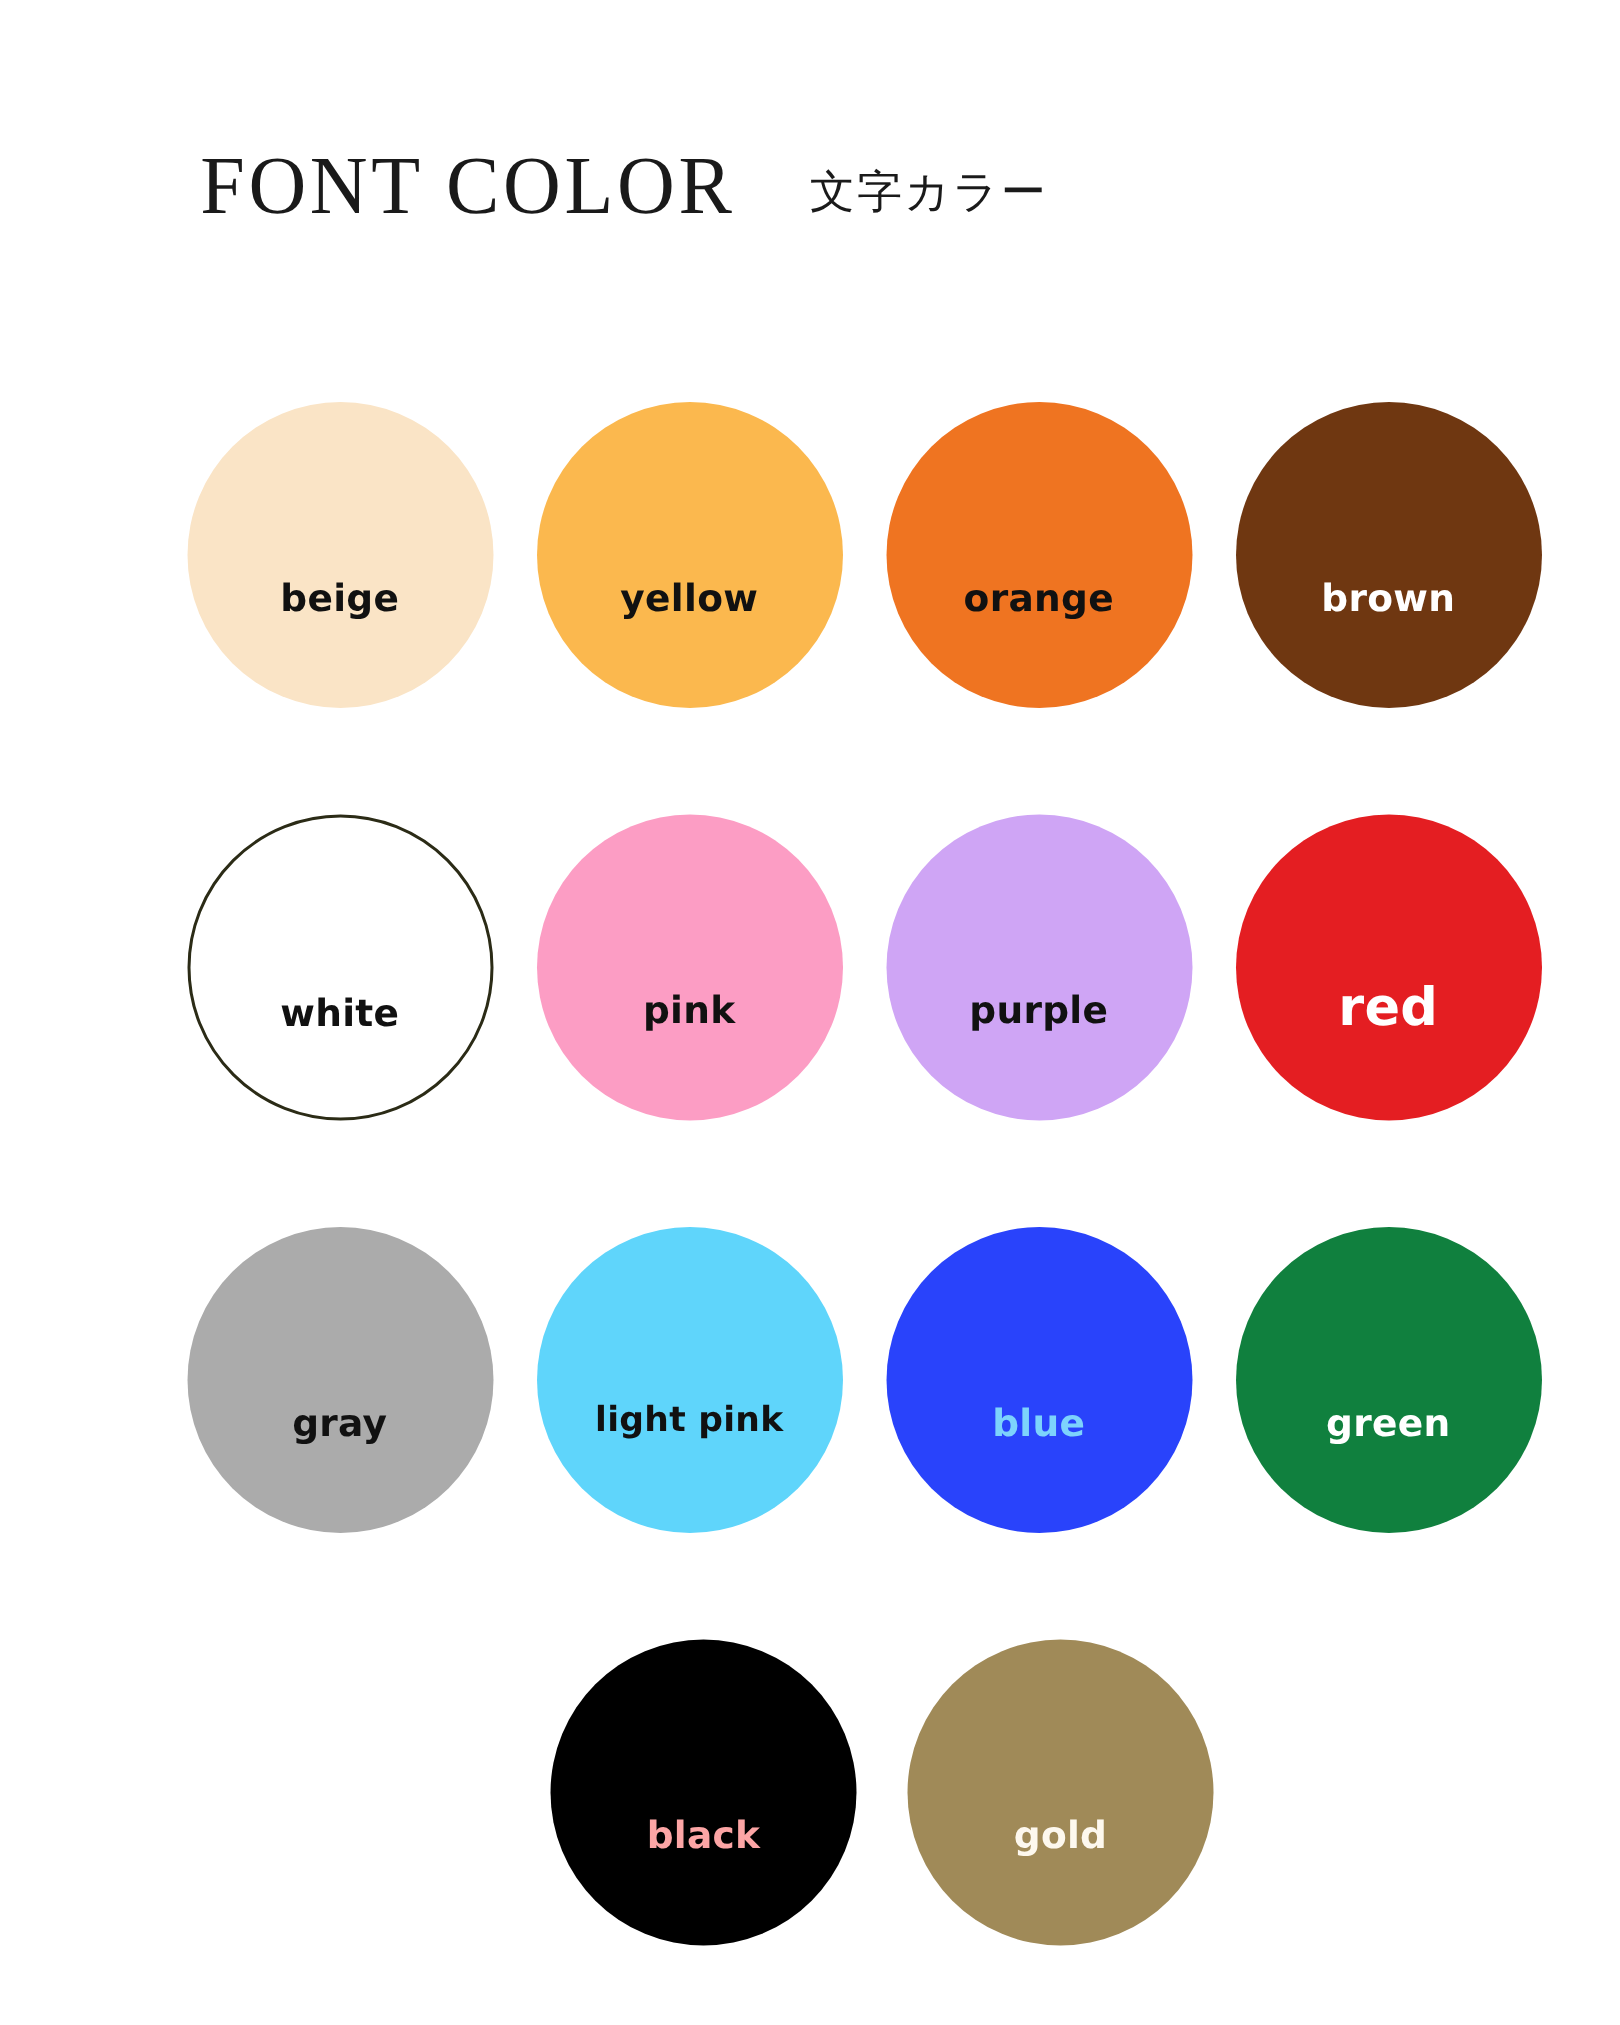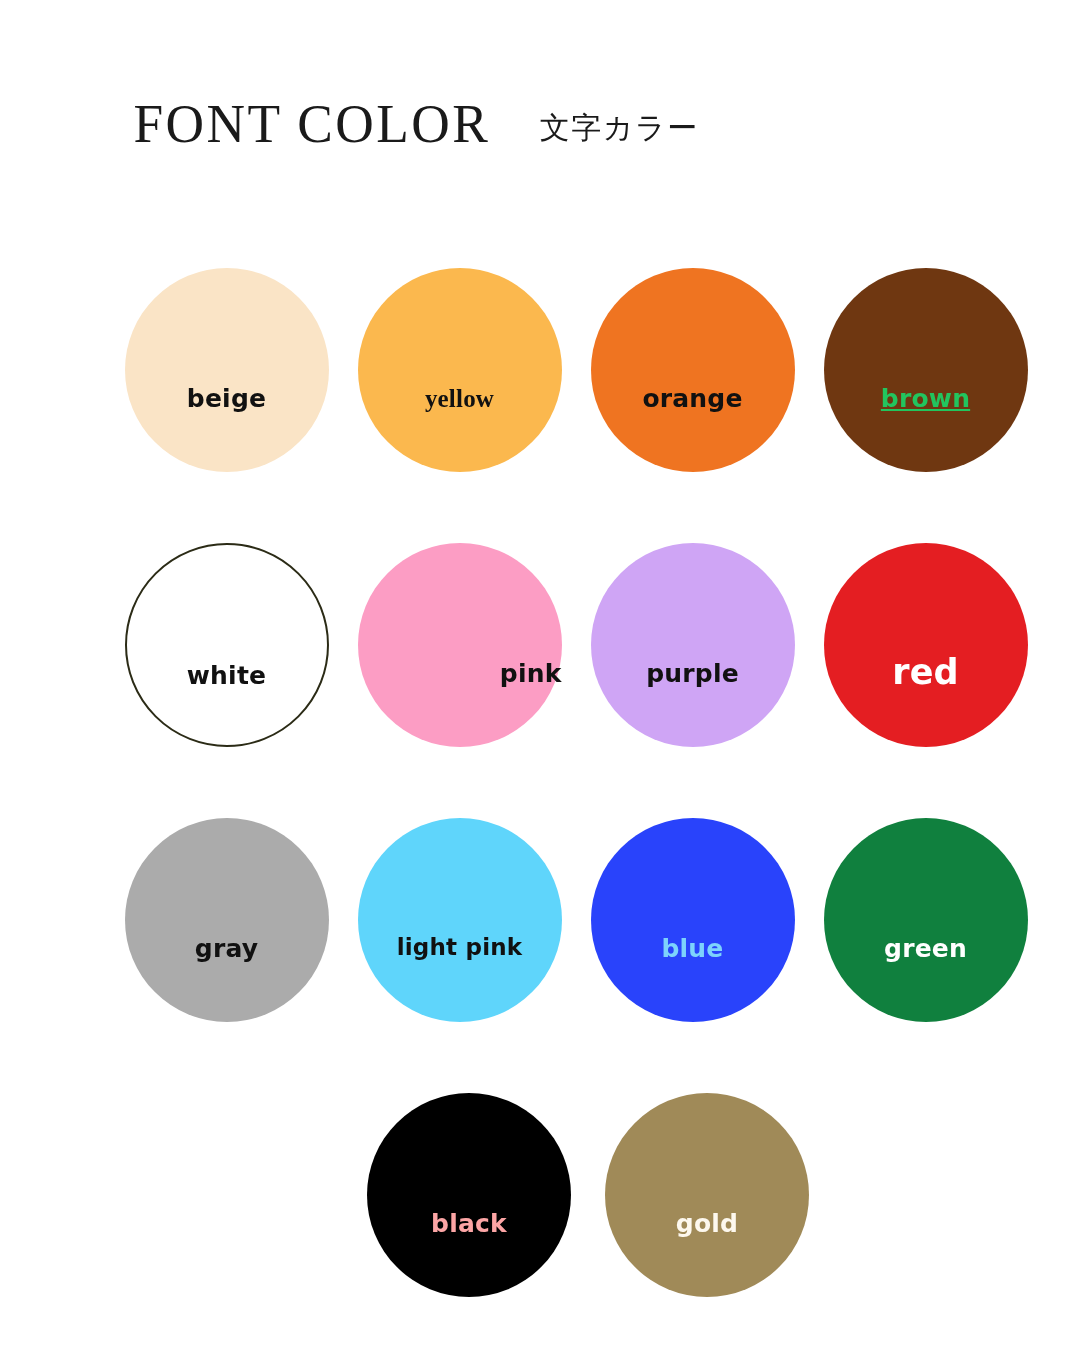--- a/index.html
+++ b/index.html
@@ -126,43 +126,43 @@
 
   <div class="grid">
       <div class="swatch-row">
         <div class="swatch-cell">
           <div class="swatch" style="background: rgb(250, 228, 198);">
             <div class="swatch-label" style="color: rgb(17, 17, 17);">beige</div>
           </div>
         </div>
         <div class="swatch-cell">
           <div class="swatch" style="background: rgb(251, 184, 78);">
-            <div class="swatch-label" style="color: rgb(17, 17, 17); font-family: Liberation Serif, serif;">yellow</div>
+            <div class="swatch-label" style="color: rgb(17, 17, 17);">yellow</div>
           </div>
         </div>
         <div class="swatch-cell">
           <div class="swatch" style="background: rgb(239, 116, 33);">
             <div class="swatch-label" style="color: rgb(17, 17, 17);">orange</div>
           </div>
         </div>
         <div class="swatch-cell">
           <div class="swatch" style="background: rgb(111, 55, 17);">
-            <div class="swatch-label" style="color: #22c55e; text-decoration: underline;">brown</div>
+            <div class="swatch-label" style="color: #ffffff;">brown</div>
           </div>
         </div>
       </div>
       <div class="swatch-row">
         <div class="swatch-cell">
           <div class="swatch" style="background: rgb(255, 255, 255); border: 2px solid rgb(43, 43, 22);">
             <div class="swatch-label" style="color: rgb(17, 17, 17);">white</div>
           </div>
         </div>
         <div class="swatch-cell">
           <div class="swatch" style="background: rgb(252, 157, 196);">
-            <div class="swatch-label" style="color: rgb(17, 17, 17); text-align: right;">pink</div>
+            <div class="swatch-label" style="color: rgb(17, 17, 17);">pink</div>
           </div>
         </div>
         <div class="swatch-cell">
           <div class="swatch" style="background: rgb(207, 165, 245);">
             <div class="swatch-label" style="color: rgb(17, 17, 17);">purple</div>
           </div>
         </div>
         <div class="swatch-cell">
           <div class="swatch" style="background: rgb(228, 30, 34);">
             <div class="swatch-label lbl-big" style="color: rgb(255, 255, 255);">red</div>

